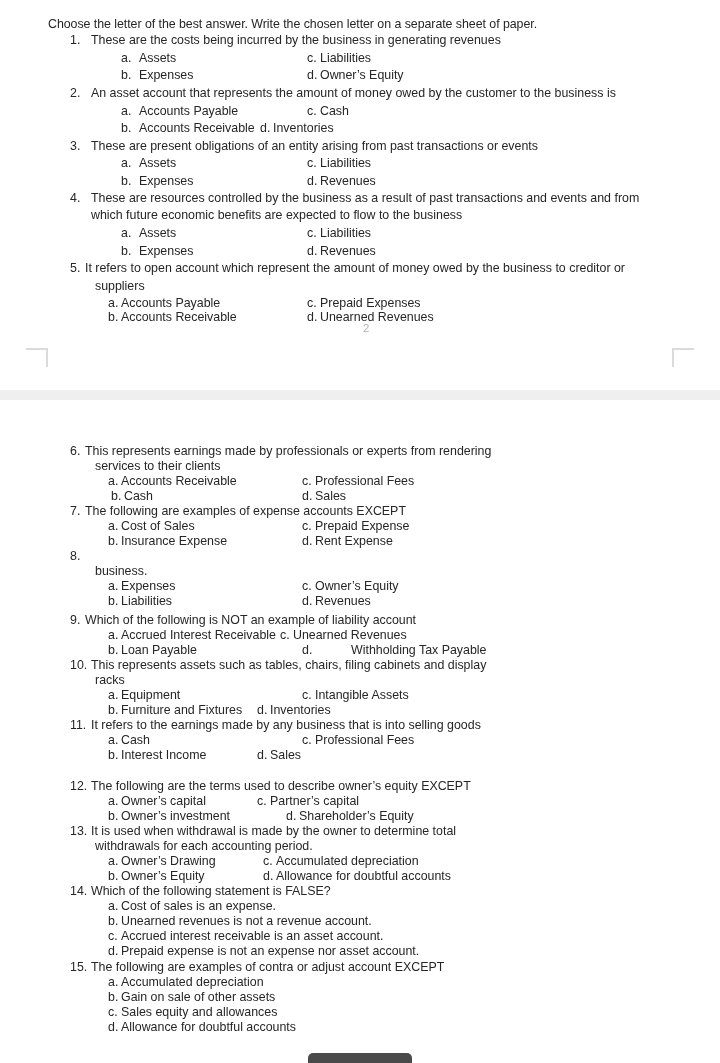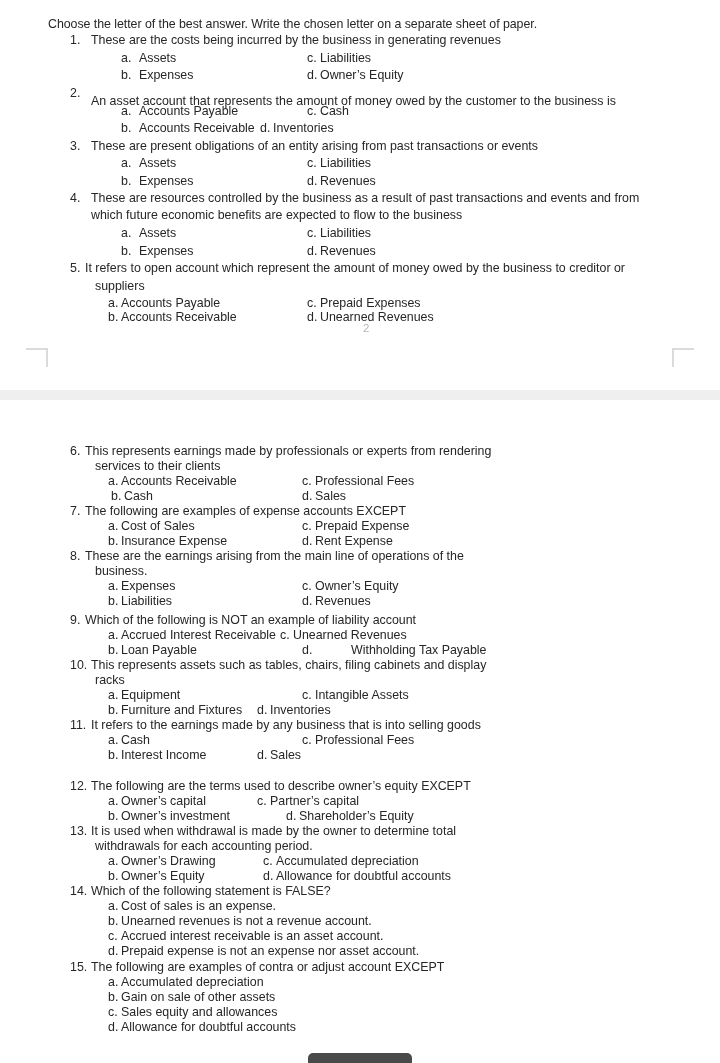--- a/index.html
+++ b/index.html
@@ -115,21 +115,21 @@
     <div class="opt" style="left:113px; top:51px;">a.</div>
     <div class="opt" style="left:131px; top:51px;">Assets</div>
     <div class="opt" style="left:299px; top:51px;">c.</div>
     <div class="opt" style="left:312px; top:51px;">Liabilities</div>
     <div class="opt" style="left:113px; top:68px;">b.</div>
     <div class="opt" style="left:131px; top:68px;">Expenses</div>
     <div class="opt" style="left:299px; top:68px;">d.</div>
     <div class="opt" style="left:312px; top:68px;">Owner’s Equity</div>
 
     <div class="q-num" style="left:62px; top:86px;">2.</div>
-    <div class="stem" style="left:83px; top:86px;margin-top:8px;">An asset account that represents the amount of money owed by the customer to the business is</div>
+    <div class="stem" style="left:83px; top:86px;">An asset account that represents the amount of money owed by the customer to the business is</div>
     <div class="opt" style="left:113px; top:104px;">a.</div>
     <div class="opt" style="left:131px; top:104px;">Accounts Payable</div>
     <div class="opt" style="left:299px; top:104px;">c.</div>
     <div class="opt" style="left:312px; top:104px;">Cash</div>
     <div class="opt" style="left:113px; top:121px;">b.</div>
     <div class="opt" style="left:131px; top:121px;">Accounts Receivable</div>
     <div class="opt" style="left:252px; top:121px;">d.</div>
     <div class="opt" style="left:265px; top:121px;">Inventories</div>
 
     <div class="q-num" style="left:62px; top:139px;">3.</div>
@@ -197,21 +197,20 @@
     <div class="opt" style="left:100px; top:119px;">a.</div>
     <div class="opt" style="left:113px; top:119px;">Cost of Sales</div>
     <div class="opt" style="left:294px; top:119px;">c.</div>
     <div class="opt" style="left:307px; top:119px;">Prepaid Expense</div>
     <div class="opt" style="left:100px; top:134px;">b.</div>
     <div class="opt" style="left:113px; top:134px;">Insurance Expense</div>
     <div class="opt" style="left:294px; top:134px;">d.</div>
     <div class="opt" style="left:307px; top:134px;">Rent Expense</div>
 
     <div class="q-num" style="left:62px; top:149px;">8.</div>
-    <div class="stem" style="left:77px; top:149px;">These are the earnings arising from the main line of operations of the</div>
     <div class="stem" style="left:87px; top:164px;">business.</div>
     <div class="opt" style="left:100px; top:179px;">a.</div>
     <div class="opt" style="left:113px; top:179px;">Expenses</div>
     <div class="opt" style="left:294px; top:179px;">c.</div>
     <div class="opt" style="left:307px; top:179px;">Owner’s Equity</div>
     <div class="opt" style="left:100px; top:194px;">b.</div>
     <div class="opt" style="left:113px; top:194px;">Liabilities</div>
     <div class="opt" style="left:294px; top:194px;">d.</div>
     <div class="opt" style="left:307px; top:194px;">Revenues</div>
 

